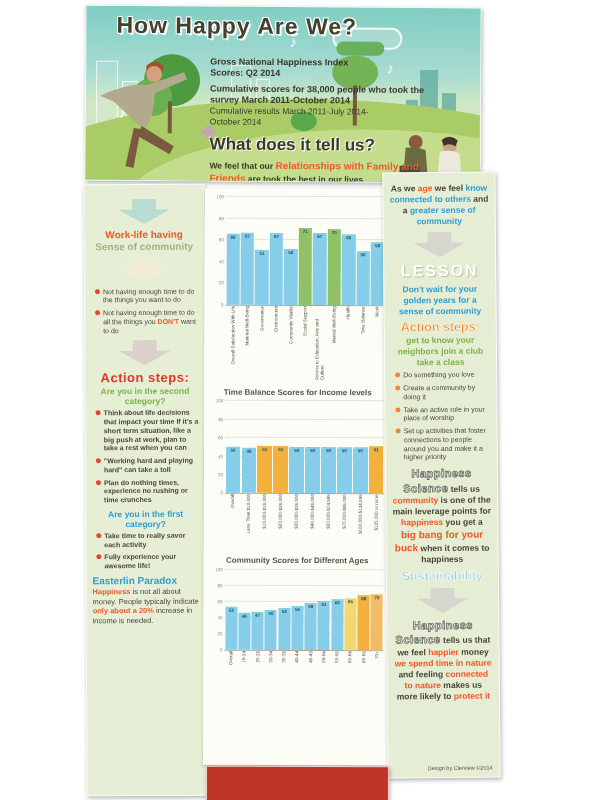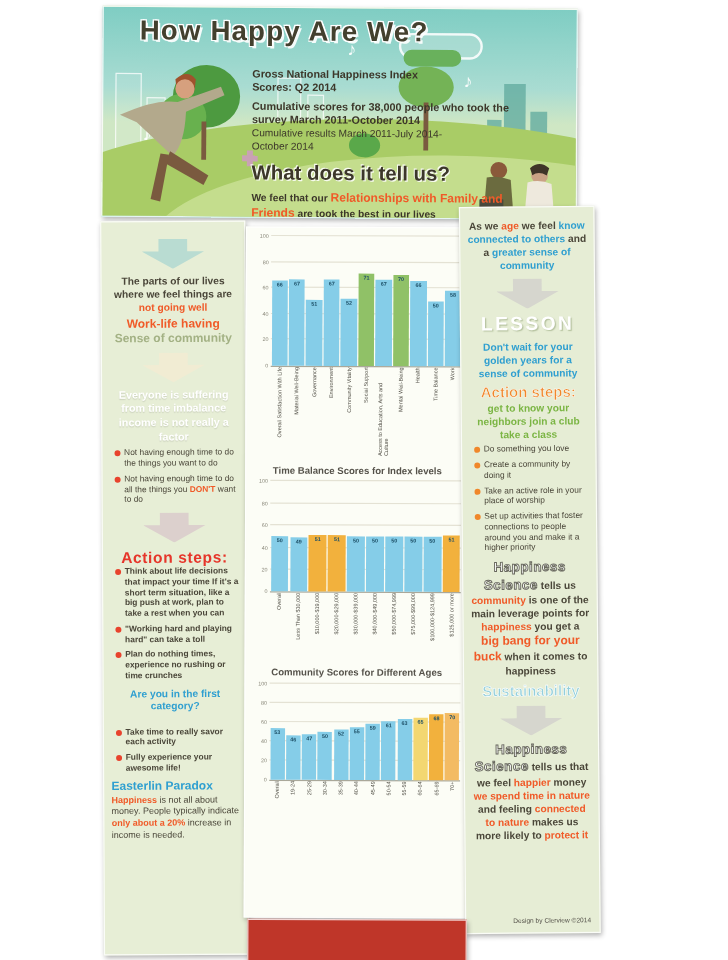--- a/index.html
+++ b/index.html
@@ -55,21 +55,21 @@
   .seg-d  { }
   .seg-obig { color:#f05a28; font-weight:bold; font-size:10px; }
 
   .h-worklife { font-size:10px; font-weight:bold; color:#f05a28; line-height:1.2; }
   .h-trust    { font-size:10px; font-weight:bold; color:#2f9fd0; line-height:1.15; }
   .h-sense    { font-size:10px; font-weight:bold; color:#a3b184; line-height:1.15; margin-bottom:2px; }
   .h-white    { font-size:9px;  font-weight:bold; color:#fff; line-height:1.3; text-shadow:0 1px 1px rgba(0,0,0,.12); margin:2px 0 4px; }
   .h-blue     { font-size:9px;  font-weight:bold; color:#2f9fd0; line-height:1.25; margin-bottom:4px; }
   .h-action-red { font-size:13px; font-weight:bold; color:#e6352a; letter-spacing:.5px; margin:3px 0 1px; }
   .h-q-green  { font-size:8.5px; font-weight:bold; color:#7bb544; margin-bottom:3px; }
-  .h-q-blue   { font-size:8.5px; font-weight:bold; color:#2f9fd0; margin:2px 0 14px; }
+  .h-q-blue   { font-size:8.5px; font-weight:bold; color:#2f9fd0; margin:2px 0 3px; }
   .h-easterlin{ font-size:10px; font-weight:bold; color:#2f9fd0; text-align:left; margin:4px 0 1px; }
   .h-lesson   { font-size:16px; font-weight:bold; color:#fff; letter-spacing:2px; text-shadow:1px 1px 1px rgba(120,140,90,.45); margin:4px 0; }
   .h-action-orange { font-size:12.5px; font-weight:bold; color:#f0872a; -webkit-text-stroke:.4px #fff; margin:2px 0 1px; }
   .h-outline  { font-size:11px; font-weight:bold; color:#fff; -webkit-text-stroke:.8px #69695e; letter-spacing:.5px; }
   .h-sustain  { font-size:12.5px; font-weight:bold; color:#93cfdc; -webkit-text-stroke:.5px #fff; margin:4px 0 1px; }
 
   .bullet { display:flex; gap:3px; text-align:left; font-size:7px; line-height:1.25; margin:0 0 4px 4px; }
   .bullet .dot { flex:0 0 5px; width:5px; height:5px; border-radius:50%; background:#e8432d; margin-top:1px; }
   .bullet.orange .dot { background:#f0872a; }
   .bullet.bold { font-weight:bold; }
@@ -148,35 +148,34 @@
       <p class="h-b"><span class="seg-d">Scores: </span><span class="seg-d">Q2 2014</span></p>
       <p class="h-b" style="margin-top:4px;width:240px;">Cumulative scores for 38,000 people who took the survey March 2011-October 2014</p>
       <p class="h-r" style="width:180px;">Cumulative results March 2011-July 2014-October 2014</p>
       <h2 class="what-heading">What does it tell us?</h2>
       <p class="feel"><span class="seg-d">We feel that our </span><span class="seg-o">Relationships with Family and Friends</span><span class="seg-d"> are took the best in our lives</span></p>
     </div>
   </div>
 
   <div class="card left-card">
     <div class="arrow a-teal"></div>
-    <p class="p9"><span class="seg-d">The parts of our lives where we feel things are </span><span class="seg-o">not going well</span></p>
     <p class="h-worklife">Work-life having</p>
     <p class="h-sense">Sense of community</p>
     <div class="arrow a-cream"></div>
-    <p class="h-white">Everyone is suffering from time imbalance income is not really a factor</p>
     <div class="bullet">
         <span class="dot"></span>
         <span><span class="seg-d">Not having enough time to do the things you want to do</span></span>
       </div>
     <div class="bullet">
         <span class="dot"></span>
         <span><span class="seg-d">Not having enough time to do all the things you </span><span class="seg-o">DON'T</span><span class="seg-d"> want to do</span></span>
       </div>
     <div class="arrow a-pink"></div>
     <h3 class="h-action-red">Action steps:</h3>
+    <p class="h-q-green">Are you in the second category?</p>
     <div class="bullet bold">
         <span class="dot"></span>
         <span>Think about life decisions that impact your time If it's a short term situation, like a big push at work, plan to take a rest when you can</span>
       </div>
     <div class="bullet bold">
         <span class="dot"></span>
         <span>"Working hard and playing hard" can take a toll</span>
       </div>
     <div class="bullet bold">
         <span class="dot"></span>
@@ -299,21 +298,21 @@
           </div>
           <div class="xcell">
             <span>Time Balance</span>
           </div>
           <div class="xcell">
             <span>Work</span>
           </div>
         </div>
     </div>
     <div class="chart">
-      <div class="chart-title">Time Balance Scores for Index levels</div>
+      <div class="chart-title">Time Balance Scores for Income levels</div>
       <div class="plot" style="height: 92px;">
           <div class="grid">
             <span class="ylab" style="bottom: 0px; transform: translateY(50%);">0</span>
             <div class="gridline" style="bottom: 18.4px;"></div>
             <span class="ylab" style="bottom: 18.4px; transform: translateY(50%);">20</span>
             <div class="gridline" style="bottom: 36.8px;"></div>
             <span class="ylab" style="bottom: 36.8px; transform: translateY(50%);">40</span>
             <div class="gridline" style="bottom: 55.2px;"></div>
             <span class="ylab" style="bottom: 55.2px; transform: translateY(50%);">60</span>
             <div class="gridline" style="bottom: 73.6px;"></div>

